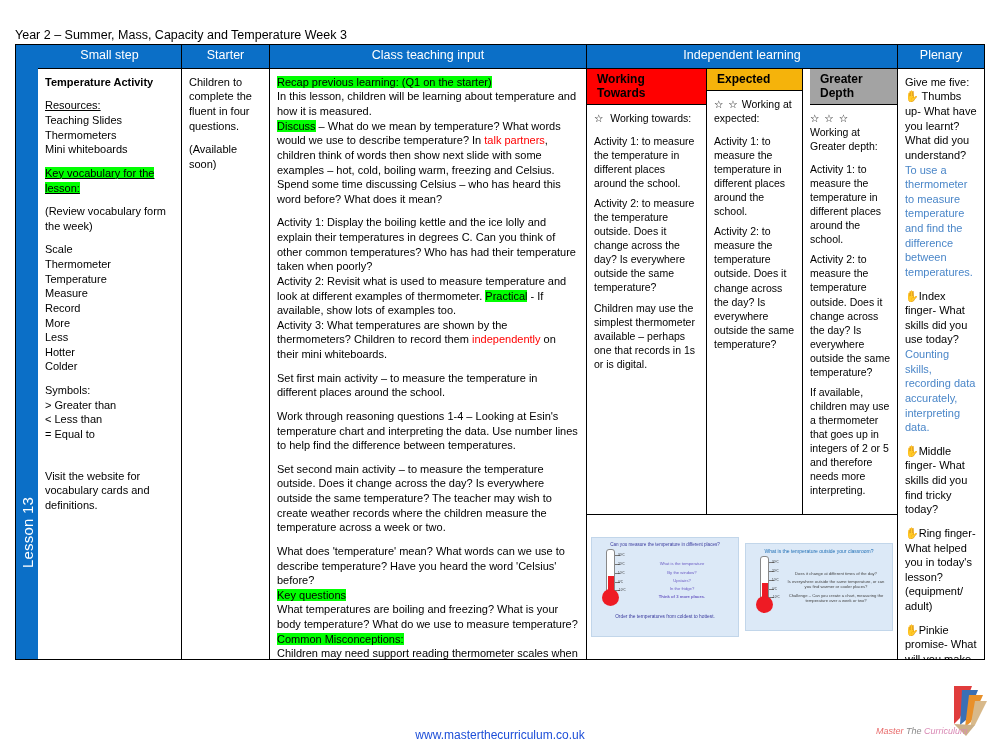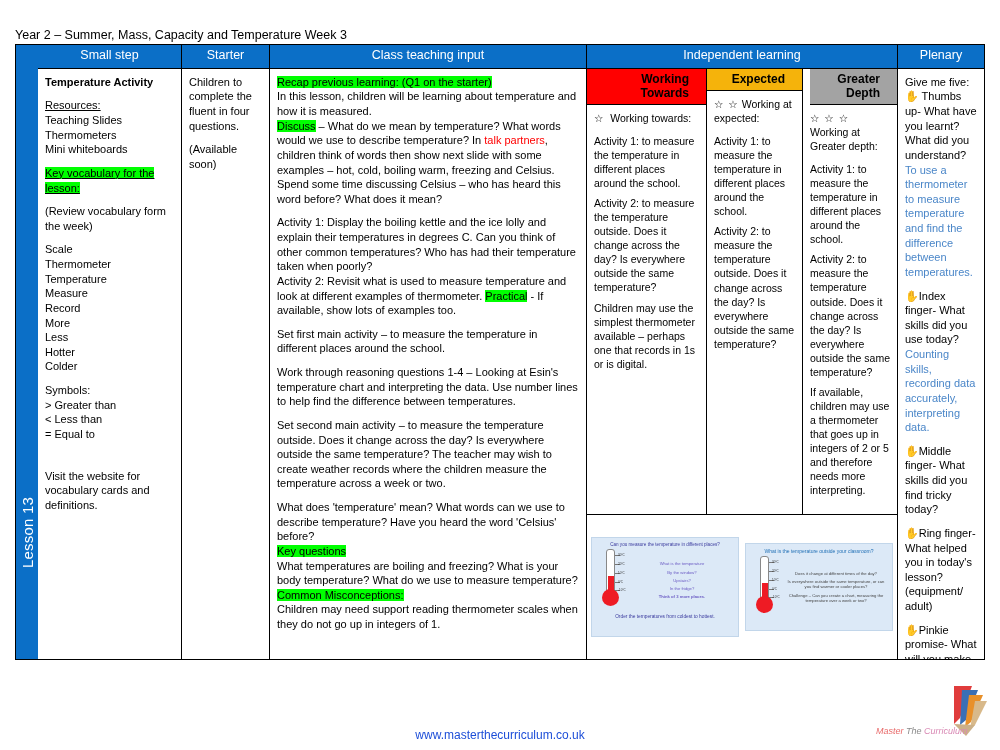--- a/index.html
+++ b/index.html
@@ -103,24 +103,24 @@
     display: flex; flex-direction: column;
     border-left: 1px solid #000;
     min-width: 0;
   }
   .sub:first-child { border-left: none; }
   .sub-wt { flex: 0 0 119px; }
   .sub-ex { flex: 0 0 96px; }
   .sub-gd { flex: 1 1 auto; }
 
   .subhead {
-    text-align: right;
+    text-align: left;
     font-weight: bold;
     font-size: 12px;
-    padding: 3px 17px 4px;
+    padding: 3px 10px 4px;
     border-bottom: 1px solid #000;
     color: #000;
   }
   .h-wt { background: #ff0000; }
   .h-ex { background: #f5b30b; }
   .h-gd { background: #a3a3a3; margin-left: 7px; }
 
   .subbody {
     flex: 1;
     padding: 6px 7px;
@@ -308,20 +308,21 @@
 
       <div class="col col-teaching">
         <div class="colhead">Class teaching input</div>
         <div class="colbody">
           <p><span class="hl">Recap previous learning: (Q1 on the starter)</span></p>
           <p>In this lesson, children will be learning about temperature and how it is measured.</p>
           <p><span class="hl">Discuss</span><span> – What do we mean by temperature? What words would we use to describe temperature? In </span><span class="red">talk partners</span><span>, children think of words then show next slide with some examples – hot, cold, boiling warm, freezing and Celsius. Spend some time discussing Celsius – who has heard this word before? What does it mean?</span></p>
           <div class="sp"></div>
           <p>Activity 1: Display the boiling kettle and the ice lolly and explain their temperatures in degrees C. Can you think of other common temperatures? Who has had their temperature taken when poorly?</p>
           <p><span>Activity 2: Revisit what is used to measure temperature and look at different examples of thermometer. </span><span class="hl">Practical</span><span> - If available, show lots of examples too.</span></p>
+          <p><span>Activity 3: What temperatures are shown by the thermometers? Children to record them </span><span class="red">independently</span><span> on their mini whiteboards.</span></p>
           <div class="sp"></div>
           <p>Set first main activity – to measure the temperature in different places around the school.</p>
           <div class="sp"></div>
           <p>Work through reasoning questions 1-4 – Looking at Esin's temperature chart and interpreting the data. Use number lines to help find the difference between temperatures.</p>
           <div class="sp"></div>
           <p>Set second main activity – to measure the temperature outside. Does it change across the day? Is everywhere outside the same temperature? The teacher may wish to create weather records where the children measure the temperature across a week or two.</p>
           <div class="sp"></div>
           <p>What does 'temperature' mean? What words can we use to describe temperature? Have you heard the word 'Celsius' before?</p>
           <p><span class="hl">Key questions</span></p>
           <p>What temperatures are boiling and freezing? What is your body temperature? What do we use to measure temperature?</p>

